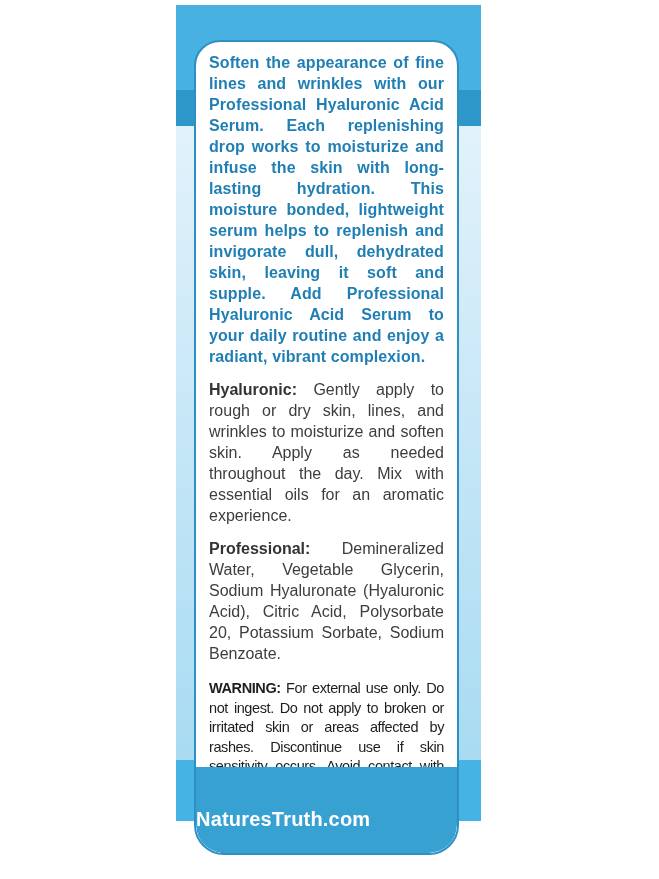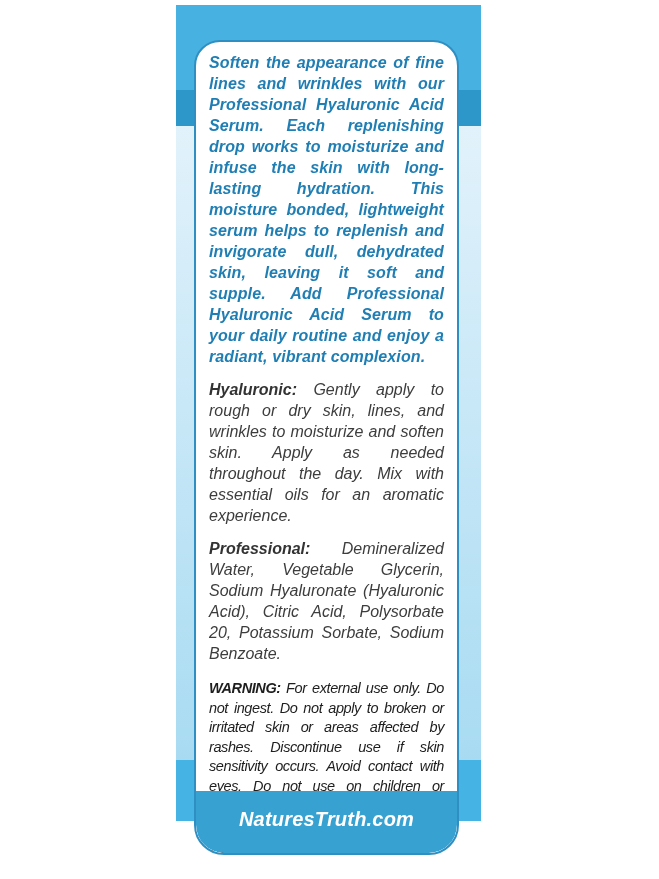--- a/index.html
+++ b/index.html
@@ -15,21 +15,20 @@
   .box {
     position: absolute;
     left: 176px; top: 5px;
     width: 305px; height: 816px;
     background: linear-gradient(to bottom,
       #47b2e1 0px,  #47b2e1 85px,
       #2d97c9 85px, #2d97c9 121px,
       #e2f2fb 121px, #a8dbf2 755px,
       #45b4e5 755px, #45b4e5 861px,
       #2f97c8 861px, #2f97c8 100%);
-    font-style: italic;
   }
 
   
   .panel {
     position: absolute;
     left: 18px; top: 35px;
     width: 265px; height: 815px;
     background: #ffffff;
     border: 2px solid #2f8fc3;
     border-radius: 26px 26px 30px 30px;
@@ -79,28 +78,27 @@
   }
 
   
   .panel-footer {
     position: absolute;
     left: 0; right: 0; bottom: 0;
     top: 725px;
     background: #37a1d1;
     border-radius: 0 0 28px 28px;
     display: flex;
-    flex-direction: column;
+    flex-direction: row;
     align-items: center;
     justify-content: flex-start;
     padding-top: 17px;
     box-sizing: border-box;
     color: #ffffff;
     text-align: center;
-    margin-top: 24px;
   }
   .website {
     font-size: 20px;
     font-weight: bold;
     line-height: 22px;
     letter-spacing: 0.2px;
   }
   .phone {
     font-size: 29px;
     font-weight: bold;

